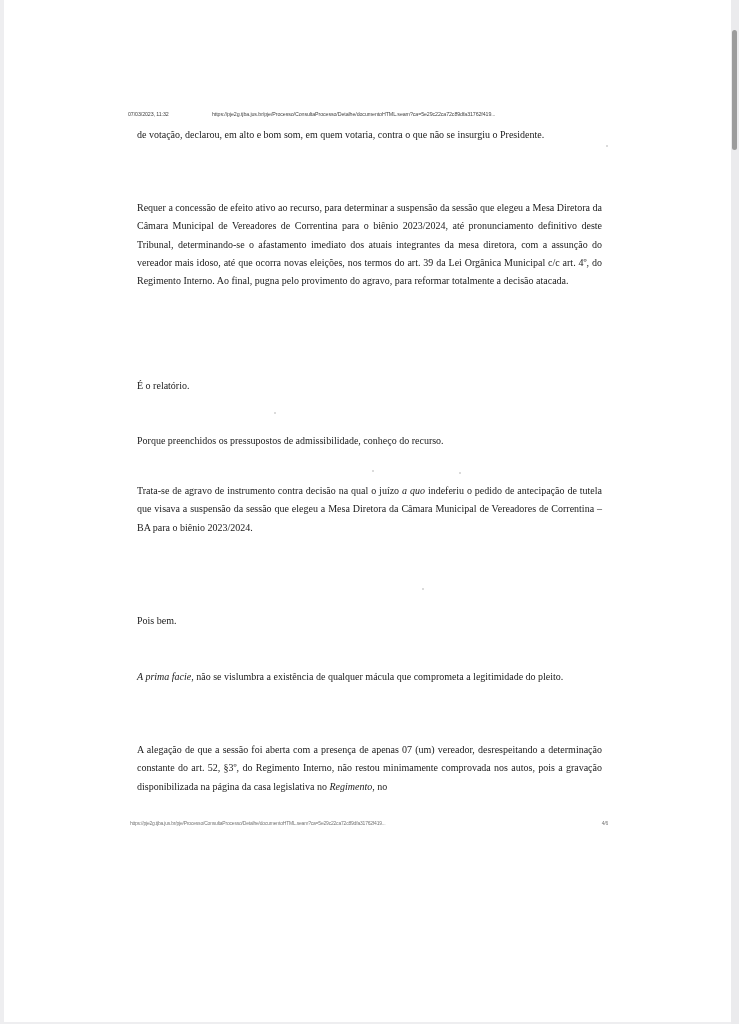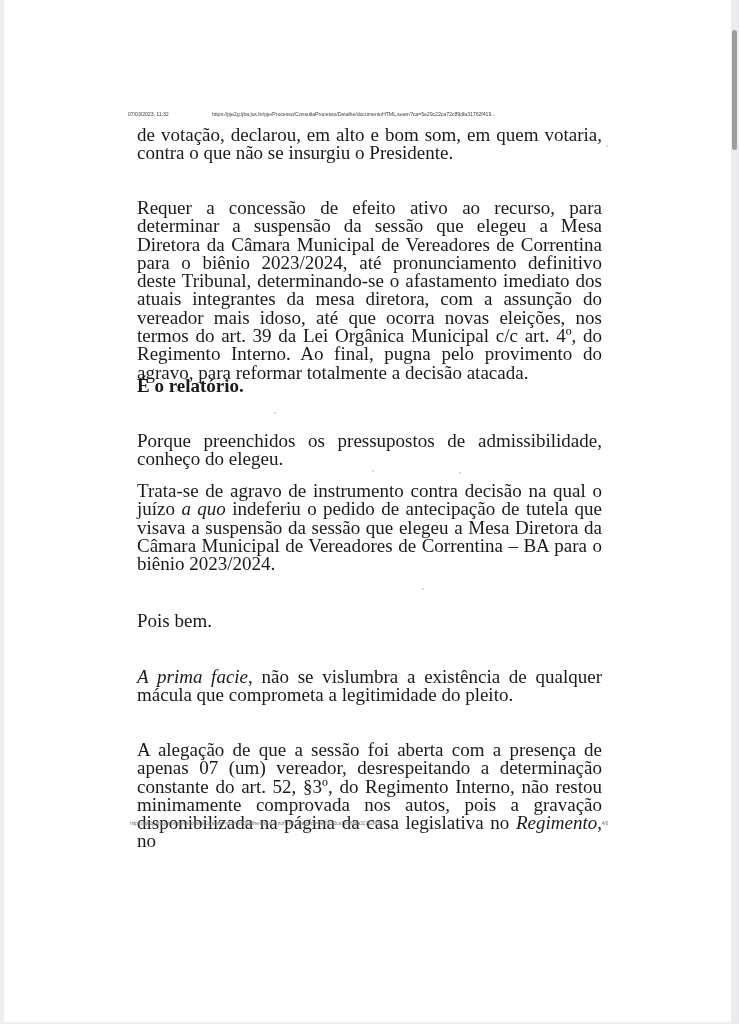--- a/index.html
+++ b/index.html
@@ -72,27 +72,27 @@
     .footer-line .pg {
       position: absolute;
       right: 0;
       top: 0;
     }
     .body-text {
       position: absolute;
       left: 133px;
       width: 465px;
       font-family: "Liberation Serif", serif;
-      font-size: 19px;
+      font-size: 10px;
       line-height: 18.3px;
       color: #1a1a1a;
       text-align: justify;
       margin: 0;
     }
-    .bold { font-weight: bold; }
+    .bold { font-weight: normal; }
     .it { font-style: italic; }
     .speck {
       position: absolute;
       width: 2px;
       height: 2px;
       background: #cfcfcf;
       border-radius: 1px;
     }
   </style>
 </head>
@@ -104,21 +104,21 @@
     <div class="header-line">
       <span class="date">07/03/2023, 11:32</span><span>https://pje2g.tjba.jus.br/pje/Processo/ConsultaProcesso/Detalhe/documentoHTML.seam?ca=5e29c22ca72c89dfa31762f419...</span>
     </div>
 
     <p class="body-text" style="top:126px;">de votação, declarou, em alto e bom som, em quem votaria, contra o que não se insurgiu o Presidente.</p>
 
     <p class="body-text" style="top:199px;">Requer a concessão de efeito ativo ao recurso, para determinar a suspensão da sessão que elegeu a Mesa Diretora da Câmara Municipal de Vereadores de Correntina para o biênio 2023/2024, até pronunciamento definitivo deste Tribunal, determinando-se o afastamento imediato dos atuais integrantes da mesa diretora, com a assunção do vereador mais idoso, até que ocorra novas eleições, nos termos do art. 39 da Lei Orgânica Municipal c/c art. 4º, do Regimento Interno. Ao final, pugna pelo provimento do agravo, para reformar totalmente a decisão atacada.</p>
 
     <p class="body-text bold" style="top:377px;">É o relatório.</p>
 
-    <p class="body-text" style="top:432px;">Porque preenchidos os pressupostos de admissibilidade, conheço do elegeu.</p>
+    <p class="body-text" style="top:432px;">Porque preenchidos os pressupostos de admissibilidade, conheço do recurso.</p>
 
     <p class="body-text" style="top:482px;"><span>Trata-se de agravo de instrumento contra decisão na qual o juízo </span><span class="it">a quo</span><span> indeferiu o pedido de antecipação de tutela que visava a suspensão da sessão que elegeu a Mesa Diretora da Câmara Municipal de Vereadores de Correntina – BA para o biênio 2023/2024.</span></p>
 
     <p class="body-text" style="top:612px;">Pois bem.</p>
 
     <p class="body-text" style="top:668px;"><span class="it">A prima facie</span><span>, não se vislumbra a existência de qualquer mácula que comprometa a legitimidade do pleito.</span></p>
 
     <p class="body-text" style="top:741px;"><span>A alegação de que a sessão foi aberta com a presença de apenas 07 (um) vereador, desrespeitando a determinação constante do art. 52, §3º, do Regimento Interno, não restou minimamente comprovada nos autos, pois a gravação disponibilizada na página da casa legislativa no </span><span class="it">Regimento</span><span>, no</span></p>
 
     <div class="footer-line">

